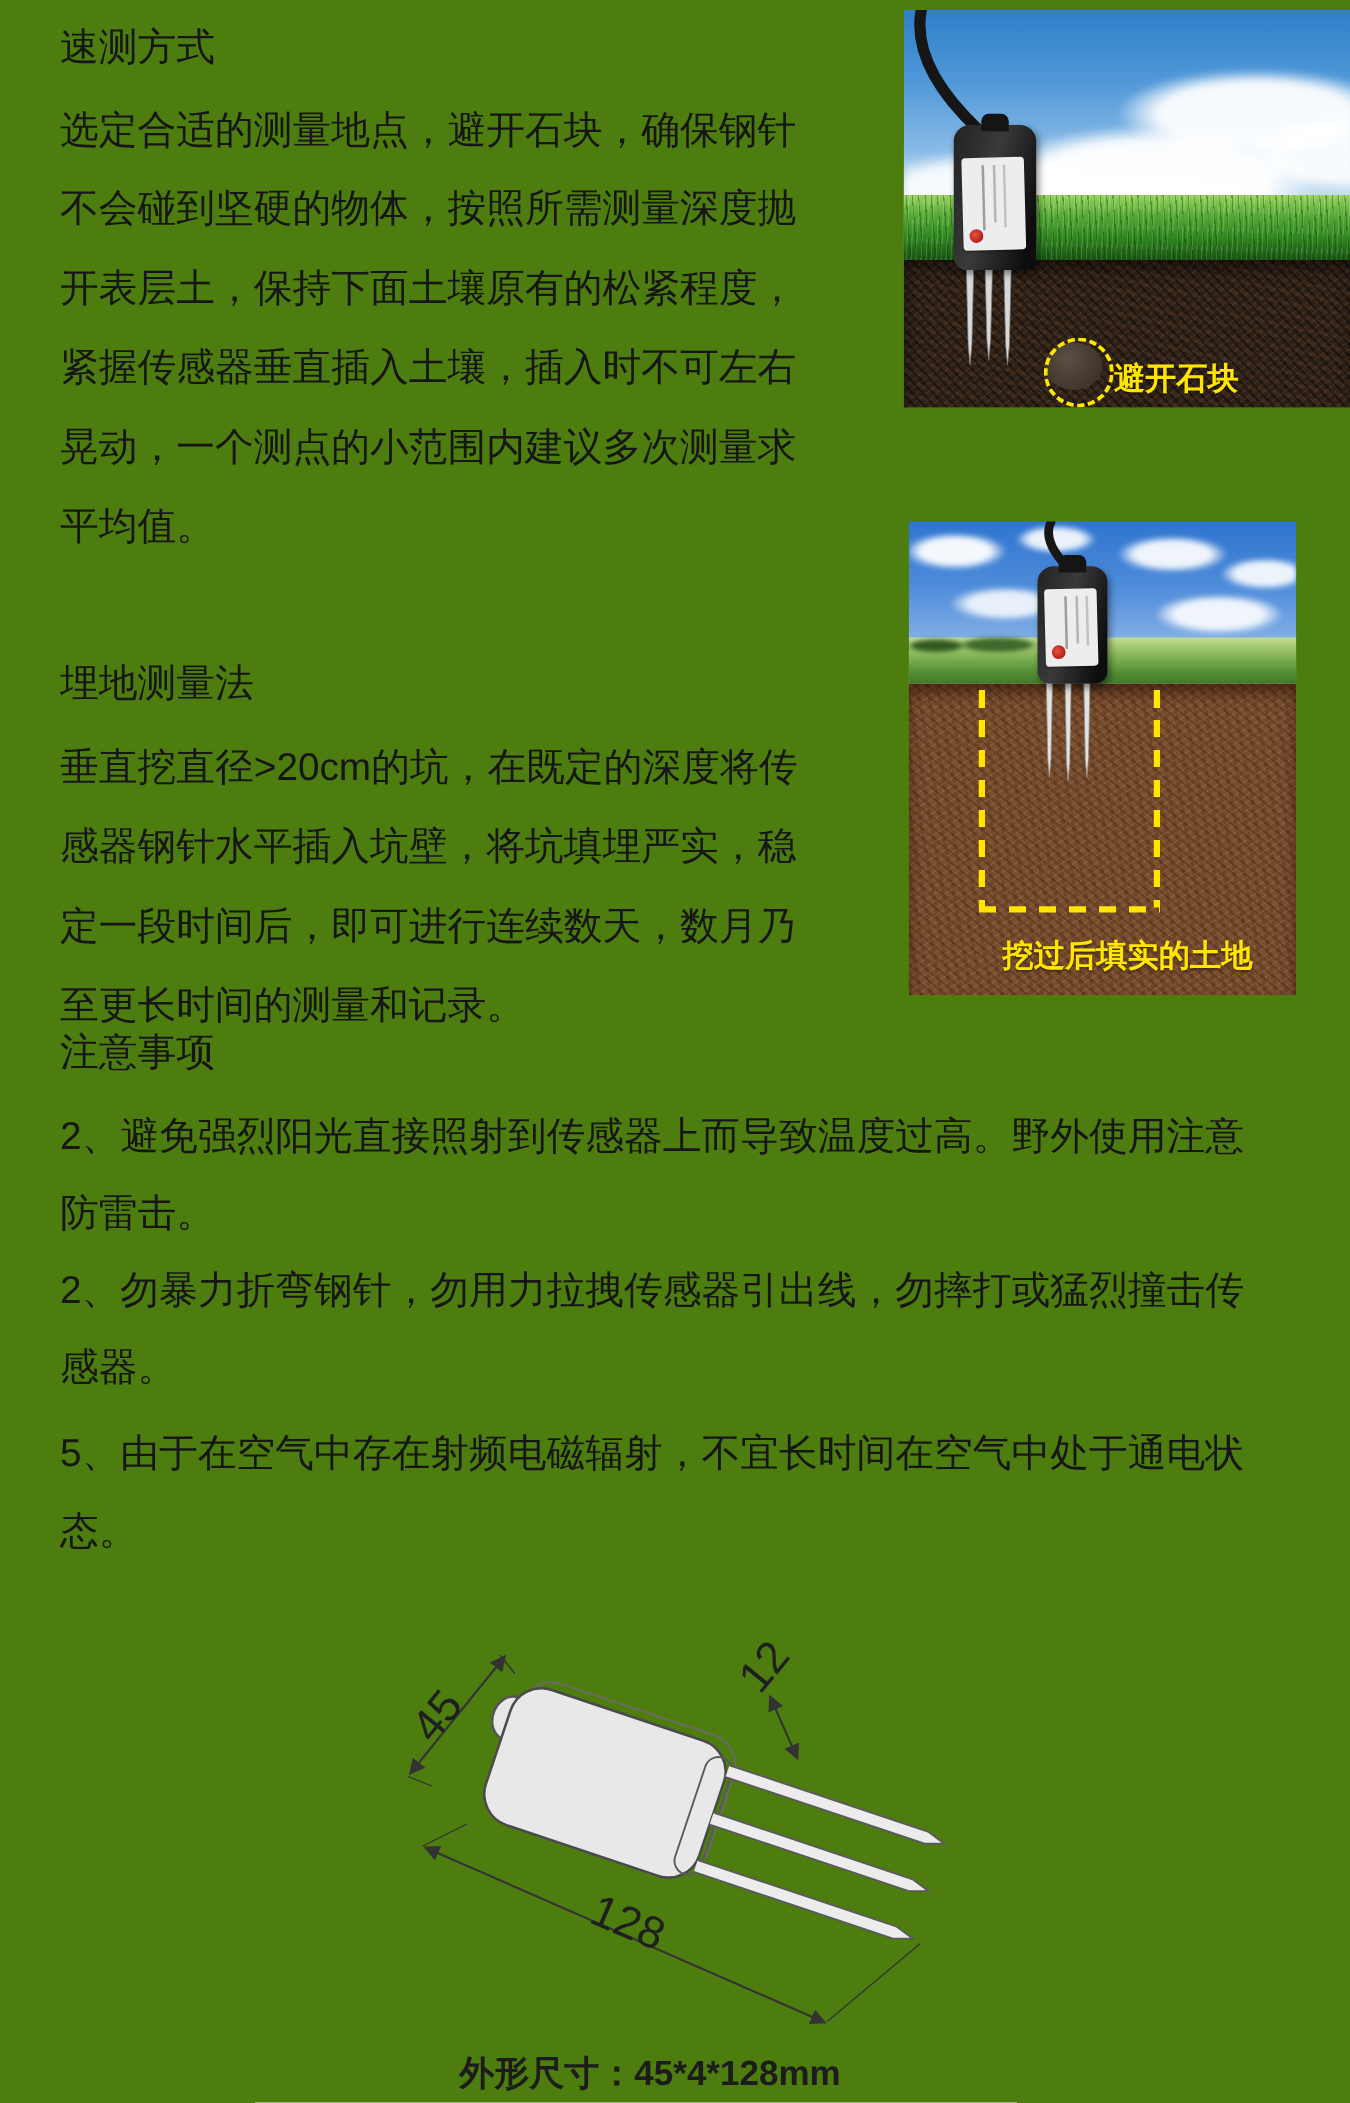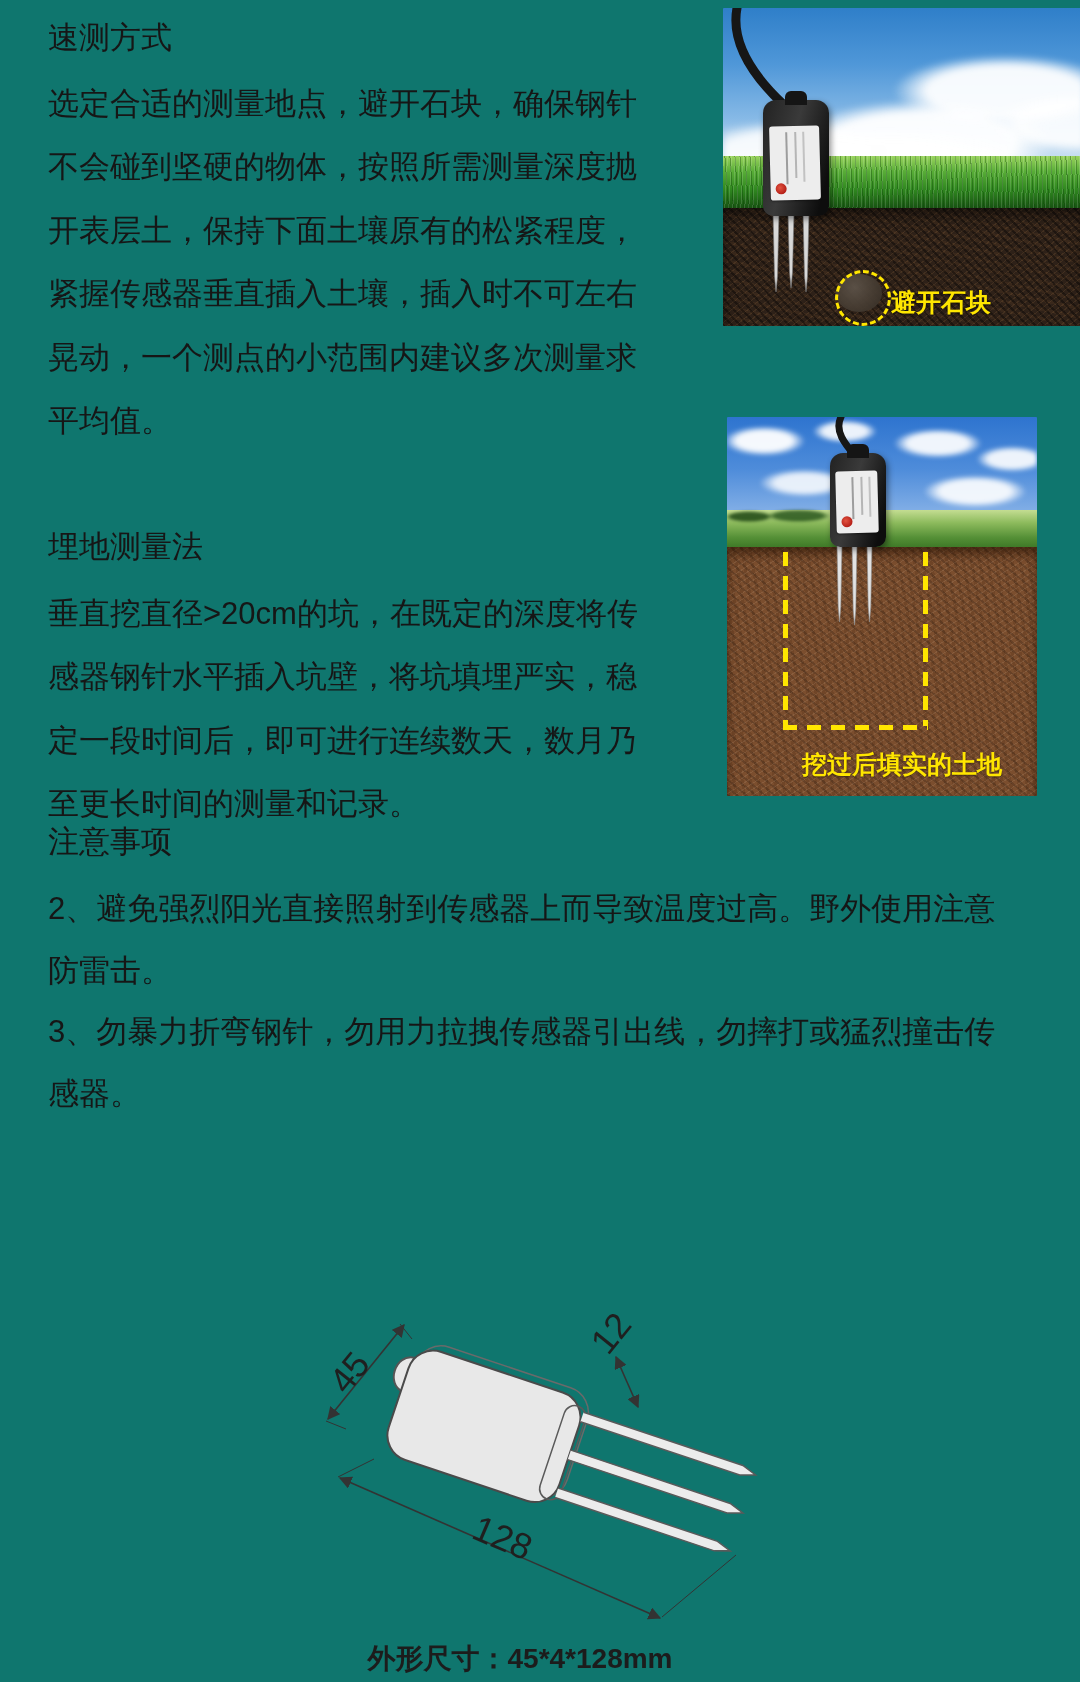--- a/index.html
+++ b/index.html
@@ -1,18 +1,18 @@
 <!DOCTYPE html>
 <html><head>
 <meta charset="utf-8">
 <style>
   html,body{margin:0;padding:0;background:#e6e6e6;}
   .page{
     position:relative;width:1080px;height:1682px;overflow:hidden;
-    background:#0f766e;color:#1a1a1a;
+    background:#4d7c0f;color:#1a1a1a;
     font-family:"Liberation Sans","DejaVu Sans",sans-serif;
   }
   
   .h{position:absolute;left:48px;margin:0;font-size:31px;font-weight:500;line-height:40px;color:#161616;}
   .quick-h{top:18px;}
   .buried-h{top:527px;}
   .notes-h{top:822px;}
   .body{position:absolute;left:48px;margin:0;font-size:31px;font-weight:400;color:#161616;
         line-height:63.4px;width:610px;word-break:break-all;text-align:left;}
   .quick-p{top:72px;}
@@ -175,21 +175,22 @@
     </div>
     <div class="pit-line pit-l"></div>
     <div class="pit-line pit-r"></div>
     <div class="pit-line pit-b"></div>
     <figcaption class="p2-cap">挖过后填实的土地</figcaption>
   </figure>
 
   <h2 class="h notes-h">注意事项</h2>
   <div class="notes">
     <p>2、避免强烈阳光直接照射到传感器上而导致温度过高。野外使用注意防雷击。</p>
-    <p>3、勿暴力折弯钢针，勿用力拉拽传感器引出线，勿摔打或猛烈撞击传感器。</p>
+    <p>2、勿暴力折弯钢针，勿用力拉拽传感器引出线，勿摔打或猛烈撞击传感器。</p>
+    <p class="gap">5、由于在空气中存在射频电磁辐射，不宜长时间在空气中处于通电状态。</p>
   </div>
 
   <svg class="dim-drawing" viewBox="0 0 455 335">
     <defs>
       <marker id="arr" viewBox="0 0 10 10" refX="9" refY="5" markerWidth="8" markerHeight="8" orient="auto-start-reverse">
         <path d="M0,0 L10,5 L0,10 z" fill="#333"></path>
       </marker>
     </defs>
     <g transform="rotate(18.5 171 133)">
       <rect x="88" y="69" width="180" height="114" rx="26" fill="none" stroke="#6a6a6a" stroke-width="1.5"></rect>

